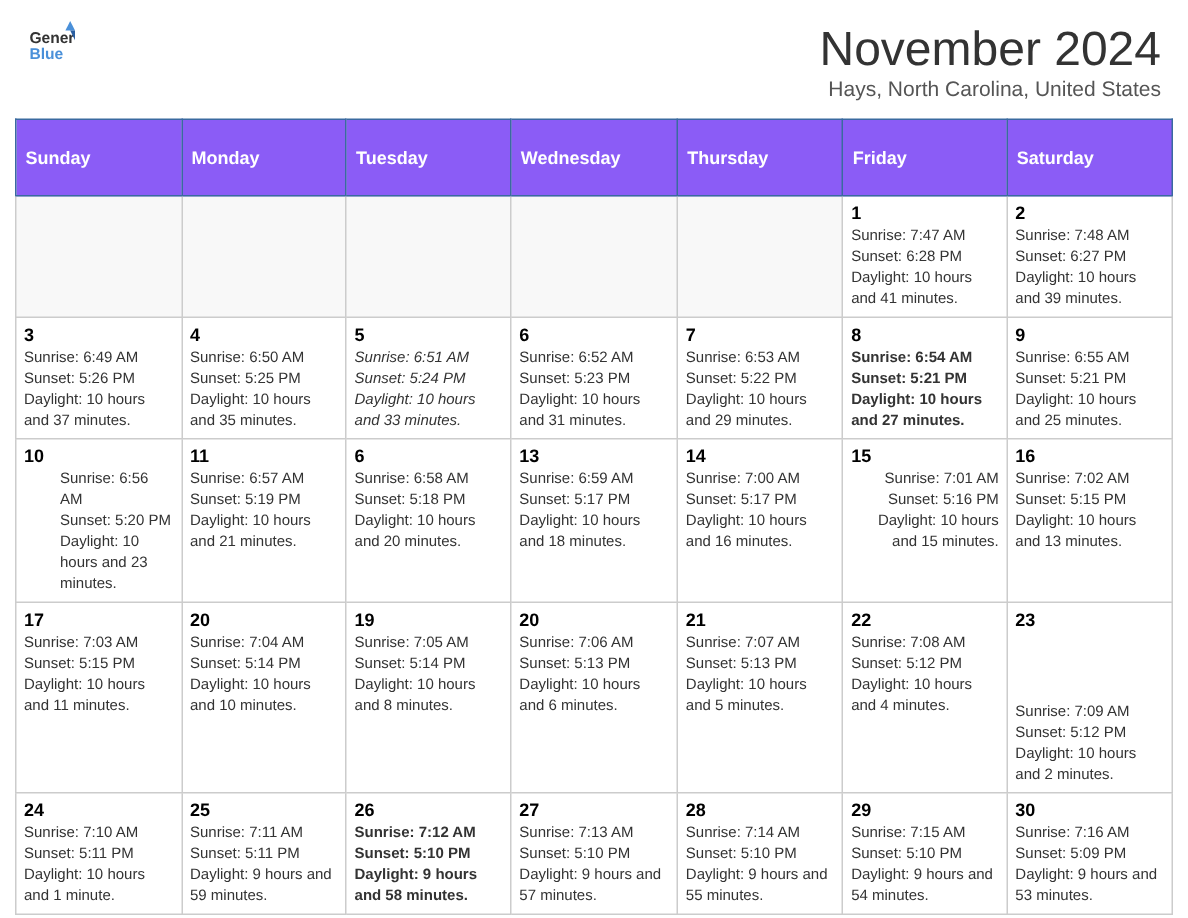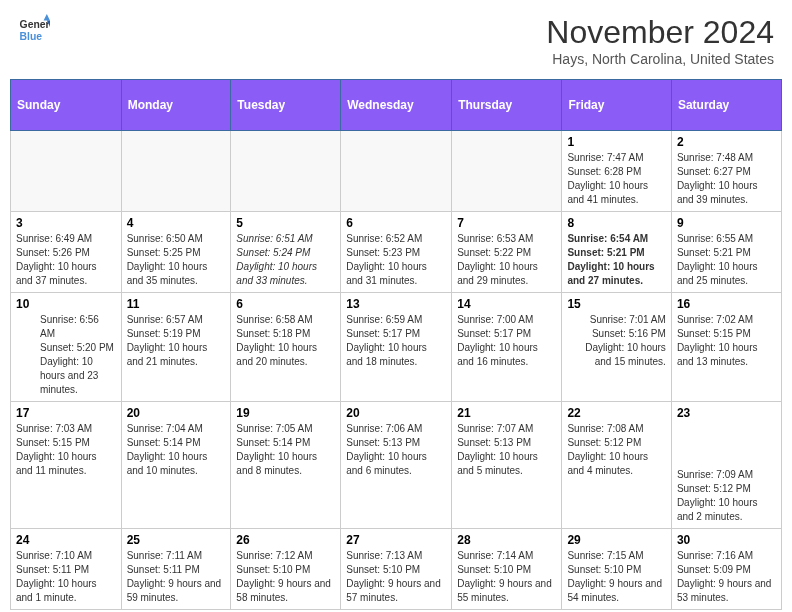--- a/index.html
+++ b/index.html
@@ -267,21 +267,21 @@
 Daylight: 10 hours and 1 minute.</div>
         </td>
         <td>
           <span class="day-num">25</span>
           <div class="day-info" style="white-space: pre-line;">Sunrise: 7:11 AM
 Sunset: 5:11 PM
 Daylight: 9 hours and 59 minutes.</div>
         </td>
         <td>
           <span class="day-num">26</span>
-          <div class="day-info" style="white-space: pre-line;">Sunrise: 7:12 AM
+          <div class="day-info" style="white-space: pre-line; font-weight: bold;">Sunrise: 7:12 AM
 Sunset: 5:10 PM
 Daylight: 9 hours and 58 minutes.</div>
         </td>
         <td>
           <span class="day-num">27</span>
           <div class="day-info" style="white-space: pre-line;">Sunrise: 7:13 AM
 Sunset: 5:10 PM
 Daylight: 9 hours and 57 minutes.</div>
         </td>
         <td>

